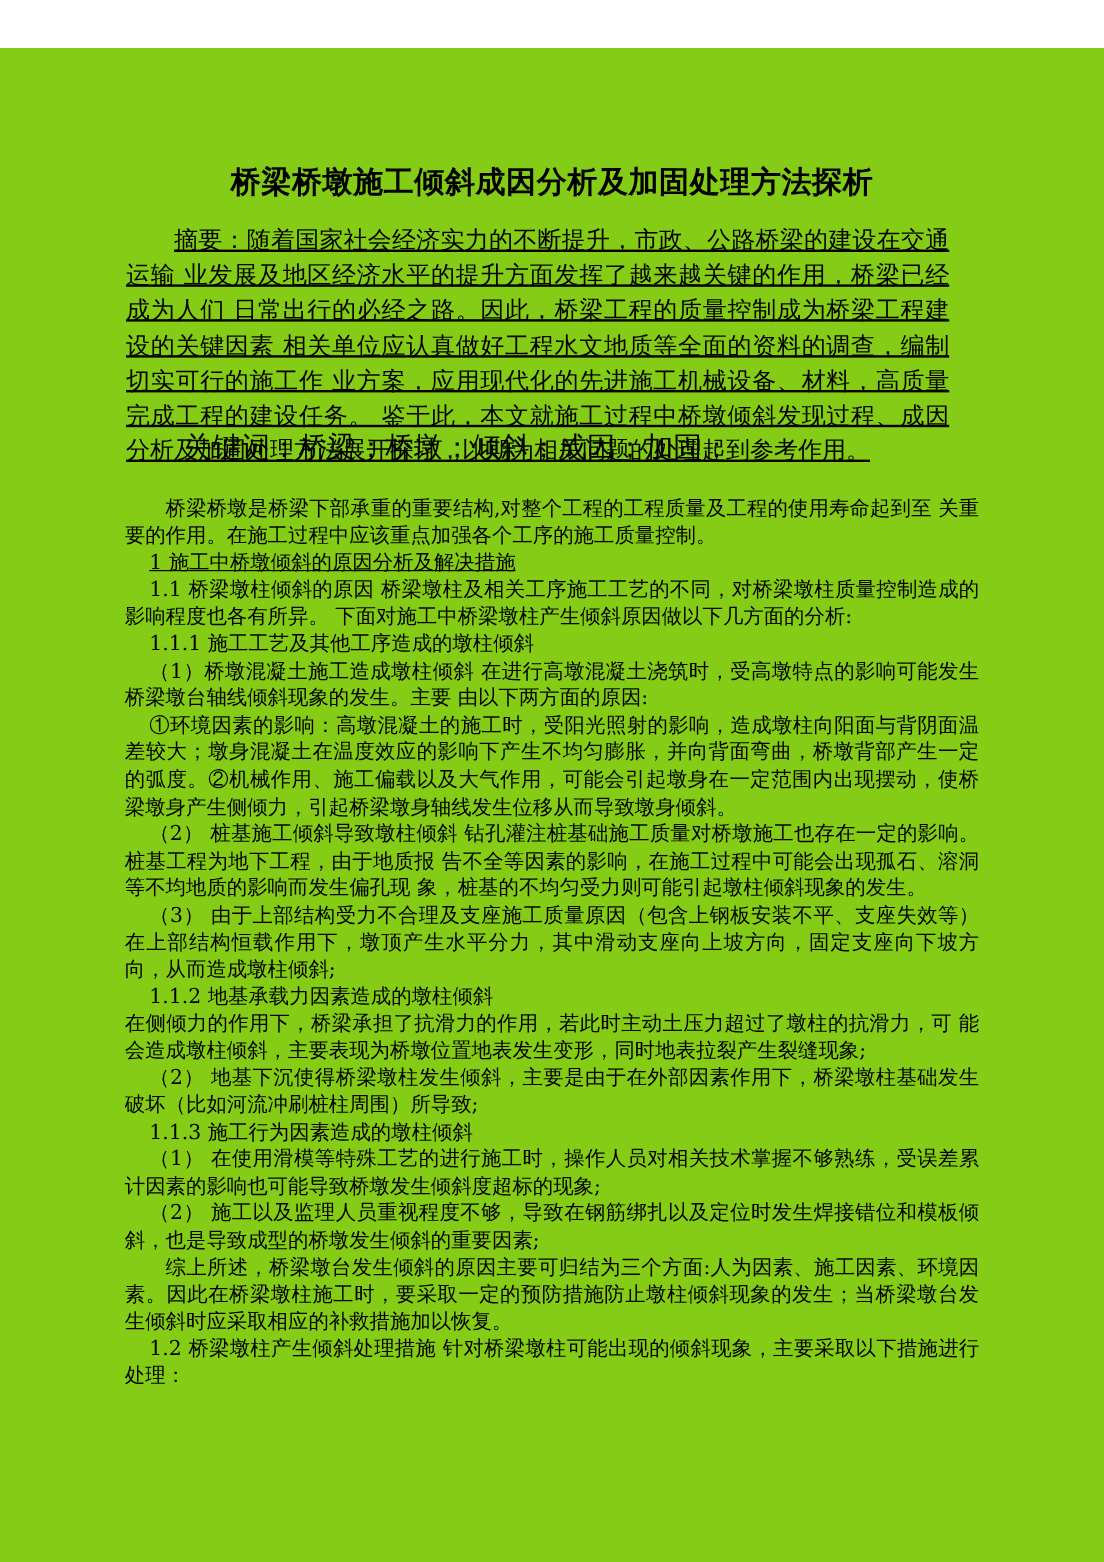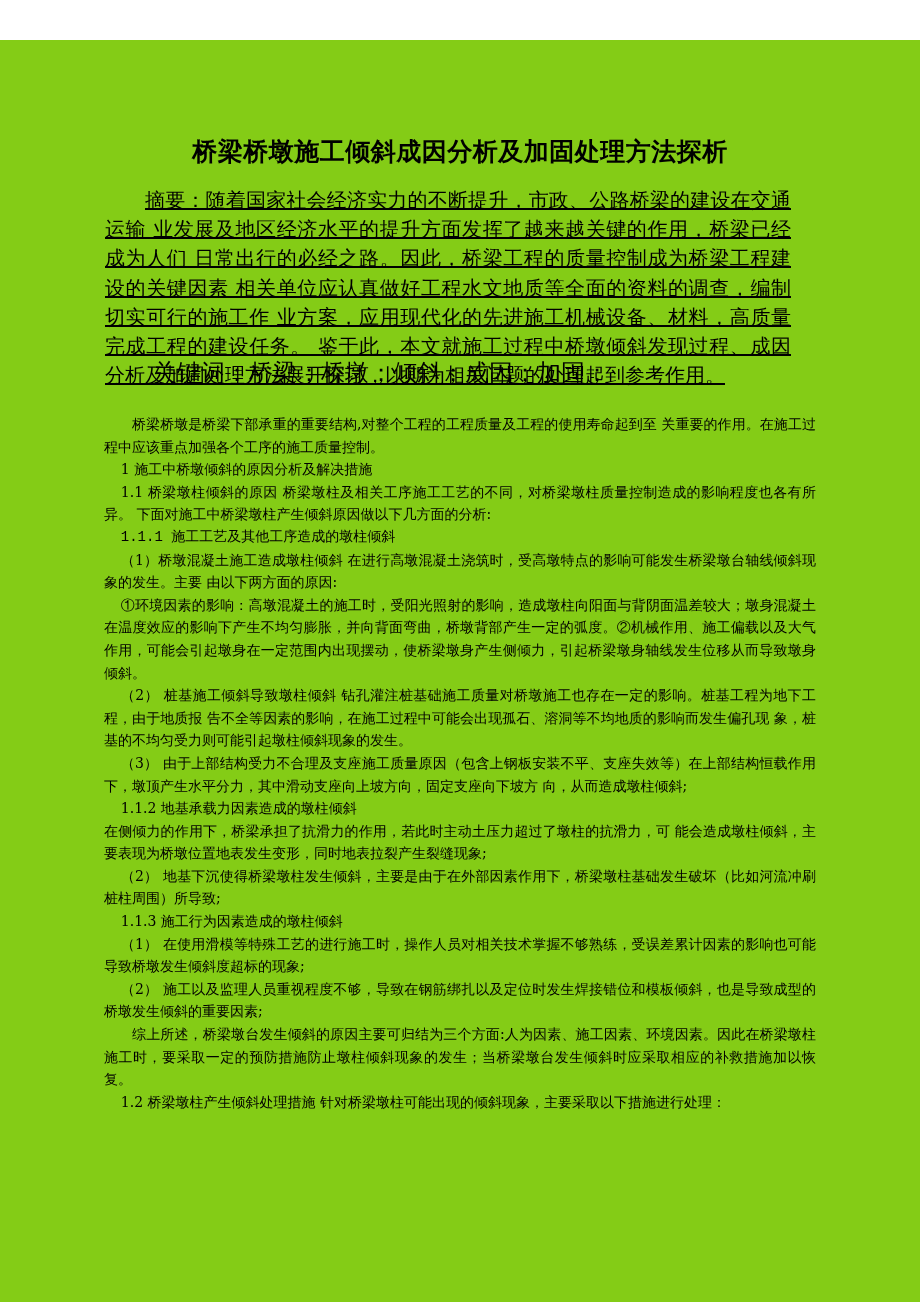--- a/index.html
+++ b/index.html
@@ -70,21 +70,21 @@
 
   
   .body-block {
     position: absolute;
     left: 104px;
     top: 373px;
     width: 712px;
   }
   .body-block p {
     margin: 0;
-    font-size: 14px;
+    font-size: 17px;
     line-height: 22.6px;
     text-align: justify;
     text-justify: inter-ideograph;
     font-family: "DejaVu Serif", "Liberation Serif", serif;
   }
 </style>
 </head>
 <body>
 
 <div class="page">
@@ -92,23 +92,23 @@
   <h1 class="doc-title">桥梁桥墩施工倾斜成因分析及加固处理方法探析</h1>
 
   <div class="abstract-block">
     <p class="p-indent2">摘要：随着国家社会经济实力的不断提升，市政、公路桥梁的建设在交通运输 业发展及地区经济水平的提升方面发挥了越来越关键的作用，桥梁已经成为人们 日常出行的必经之路。因此，桥梁工程的质量控制成为桥梁工程建设的关键因素 相关单位应认真做好工程水文地质等全面的资料的调查，编制切实可行的施工作 业方案，应用现代化的先进施工机械设备、材料，高质量完成工程的建设任务。 鉴于此，本文就施工过程中桥墩倾斜发现过程、成因分析及加固处理方法展开探讨，以期为相关问题的处理起到参考作用。</p>
   </div>
 
   <div class="keywords-line">关键词：桥梁；桥墩；倾斜；成因；加固；</div>
 
   <div class="body-block" id="body-block">
       <p style="text-indent: 2em;">桥梁桥墩是桥梁下部承重的重要结构,对整个工程的工程质量及工程的使用寿命起到至 关重要的作用。在施工过程中应该重点加强各个工序的施工质量控制。</p>
-      <p style="text-indent: 1.2em;">1 施工中桥墩倾斜的原因分析及解决措施</p>
+      <p style="text-indent: 1.2em; text-decoration: underline;">1 施工中桥墩倾斜的原因分析及解决措施</p>
       <p style="text-indent: 1.2em;">1.1 桥梁墩柱倾斜的原因 桥梁墩柱及相关工序施工工艺的不同，对桥梁墩柱质量控制造成的影响程度也各有所异。 下面对施工中桥梁墩柱产生倾斜原因做以下几方面的分析:</p>
-      <p style="text-indent: 1.2em; font-family: Liberation Mono, monospace;">1.1.1 施工工艺及其他工序造成的墩柱倾斜</p>
+      <p style="text-indent: 1.2em;">1.1.1 施工工艺及其他工序造成的墩柱倾斜</p>
       <p style="text-indent: 1.2em;">（1）桥墩混凝土施工造成墩柱倾斜 在进行高墩混凝土浇筑时，受高墩特点的影响可能发生桥梁墩台轴线倾斜现象的发生。主要 由以下两方面的原因:</p>
       <p style="text-indent: 1.2em;">①环境因素的影响：高墩混凝土的施工时，受阳光照射的影响，造成墩柱向阳面与背阴面温差较大；墩身混凝土在温度效应的影响下产生不均匀膨胀，并向背面弯曲，桥墩背部产生一定的弧度。②机械作用、施工偏载以及大气作用，可能会引起墩身在一定范围内出现摆动，使桥梁墩身产生侧倾力，引起桥梁墩身轴线发生位移从而导致墩身倾斜。</p>
       <p style="text-indent: 1.2em;">（2） 桩基施工倾斜导致墩柱倾斜 钻孔灌注桩基础施工质量对桥墩施工也存在一定的影响。桩基工程为地下工程，由于地质报 告不全等因素的影响，在施工过程中可能会出现孤石、溶洞等不均地质的影响而发生偏孔现 象，桩基的不均匀受力则可能引起墩柱倾斜现象的发生。</p>
       <p style="text-indent: 1.2em;">（3） 由于上部结构受力不合理及支座施工质量原因（包含上钢板安装不平、支座失效等）在上部结构恒载作用下，墩顶产生水平分力，其中滑动支座向上坡方向，固定支座向下坡方 向，从而造成墩柱倾斜;</p>
       <p style="text-indent: 1.2em;">1.1.2 地基承载力因素造成的墩柱倾斜</p>
       <p style="text-indent: 0px;">在侧倾力的作用下，桥梁承担了抗滑力的作用，若此时主动土压力超过了墩柱的抗滑力，可 能会造成墩柱倾斜，主要表现为桥墩位置地表发生变形，同时地表拉裂产生裂缝现象;</p>
       <p style="text-indent: 1.2em;">（2） 地基下沉使得桥梁墩柱发生倾斜，主要是由于在外部因素作用下，桥梁墩柱基础发生破坏（比如河流冲刷桩柱周围）所导致;</p>
       <p style="text-indent: 1.2em;">1.1.3 施工行为因素造成的墩柱倾斜</p>
       <p style="text-indent: 1.2em;">（1） 在使用滑模等特殊工艺的进行施工时，操作人员对相关技术掌握不够熟练，受误差累计因素的影响也可能导致桥墩发生倾斜度超标的现象;</p>
       <p style="text-indent: 1.2em;">（2） 施工以及监理人员重视程度不够，导致在钢筋绑扎以及定位时发生焊接错位和模板倾斜，也是导致成型的桥墩发生倾斜的重要因素;</p>

